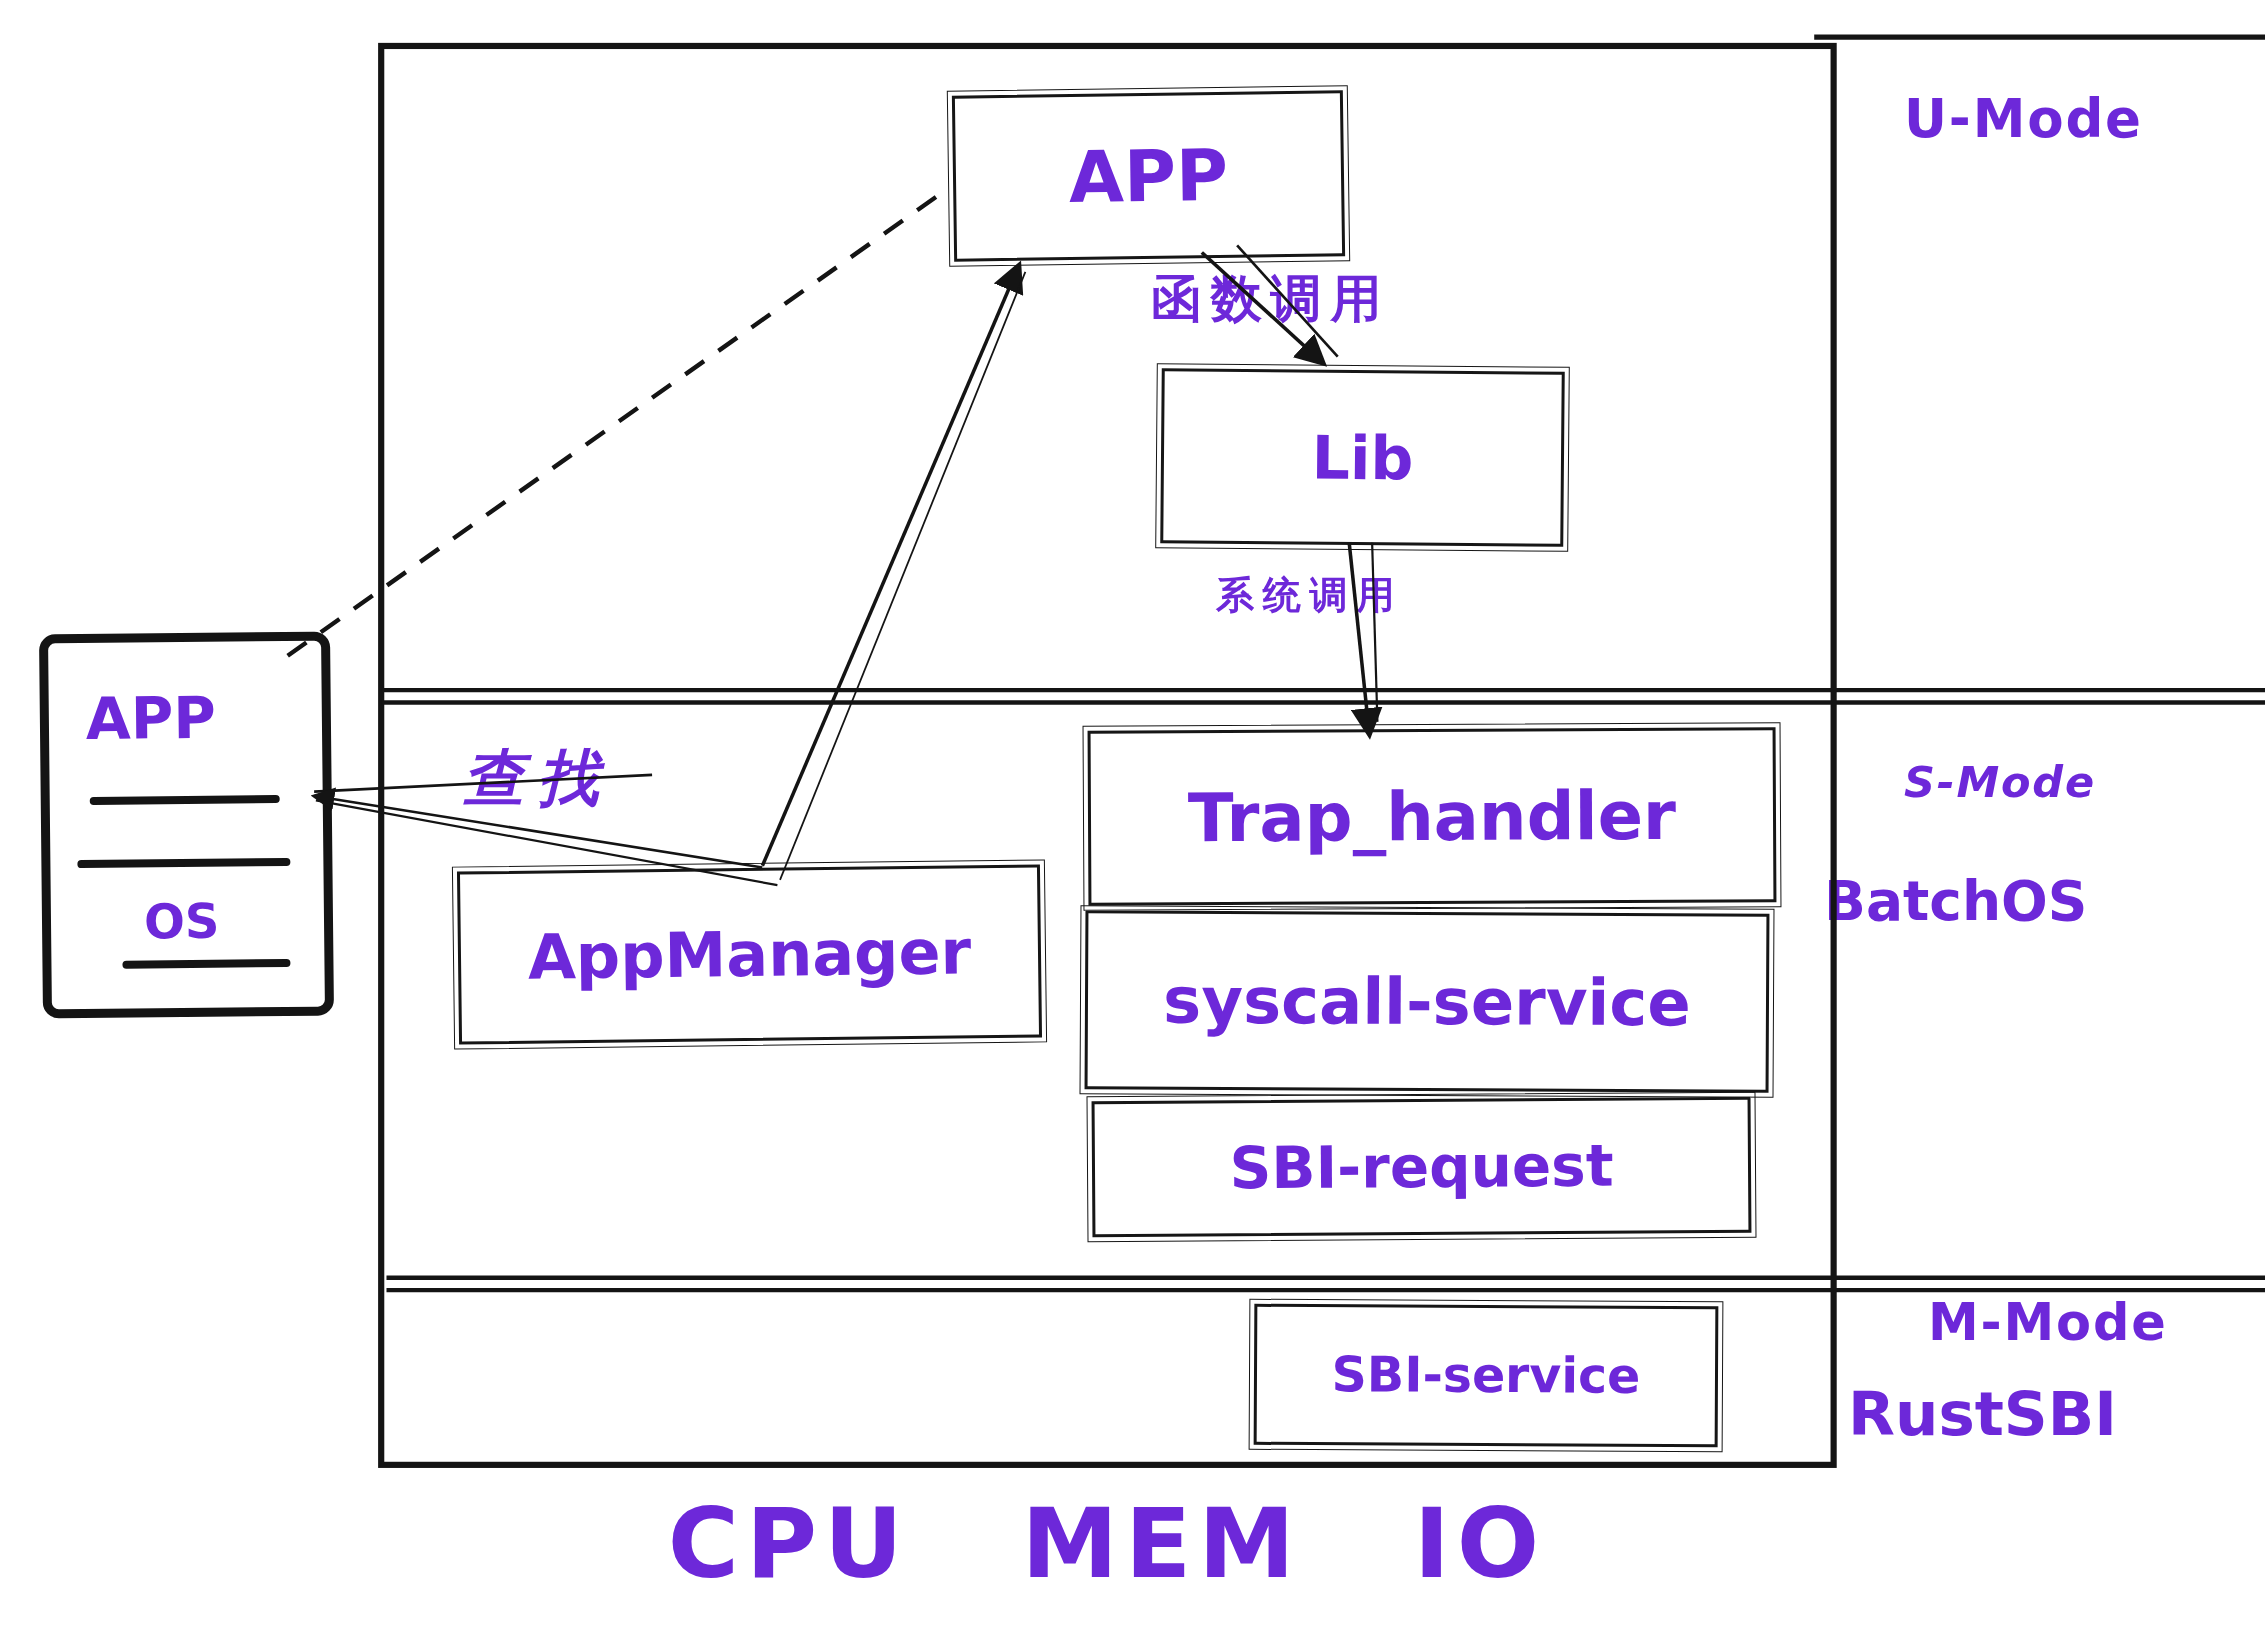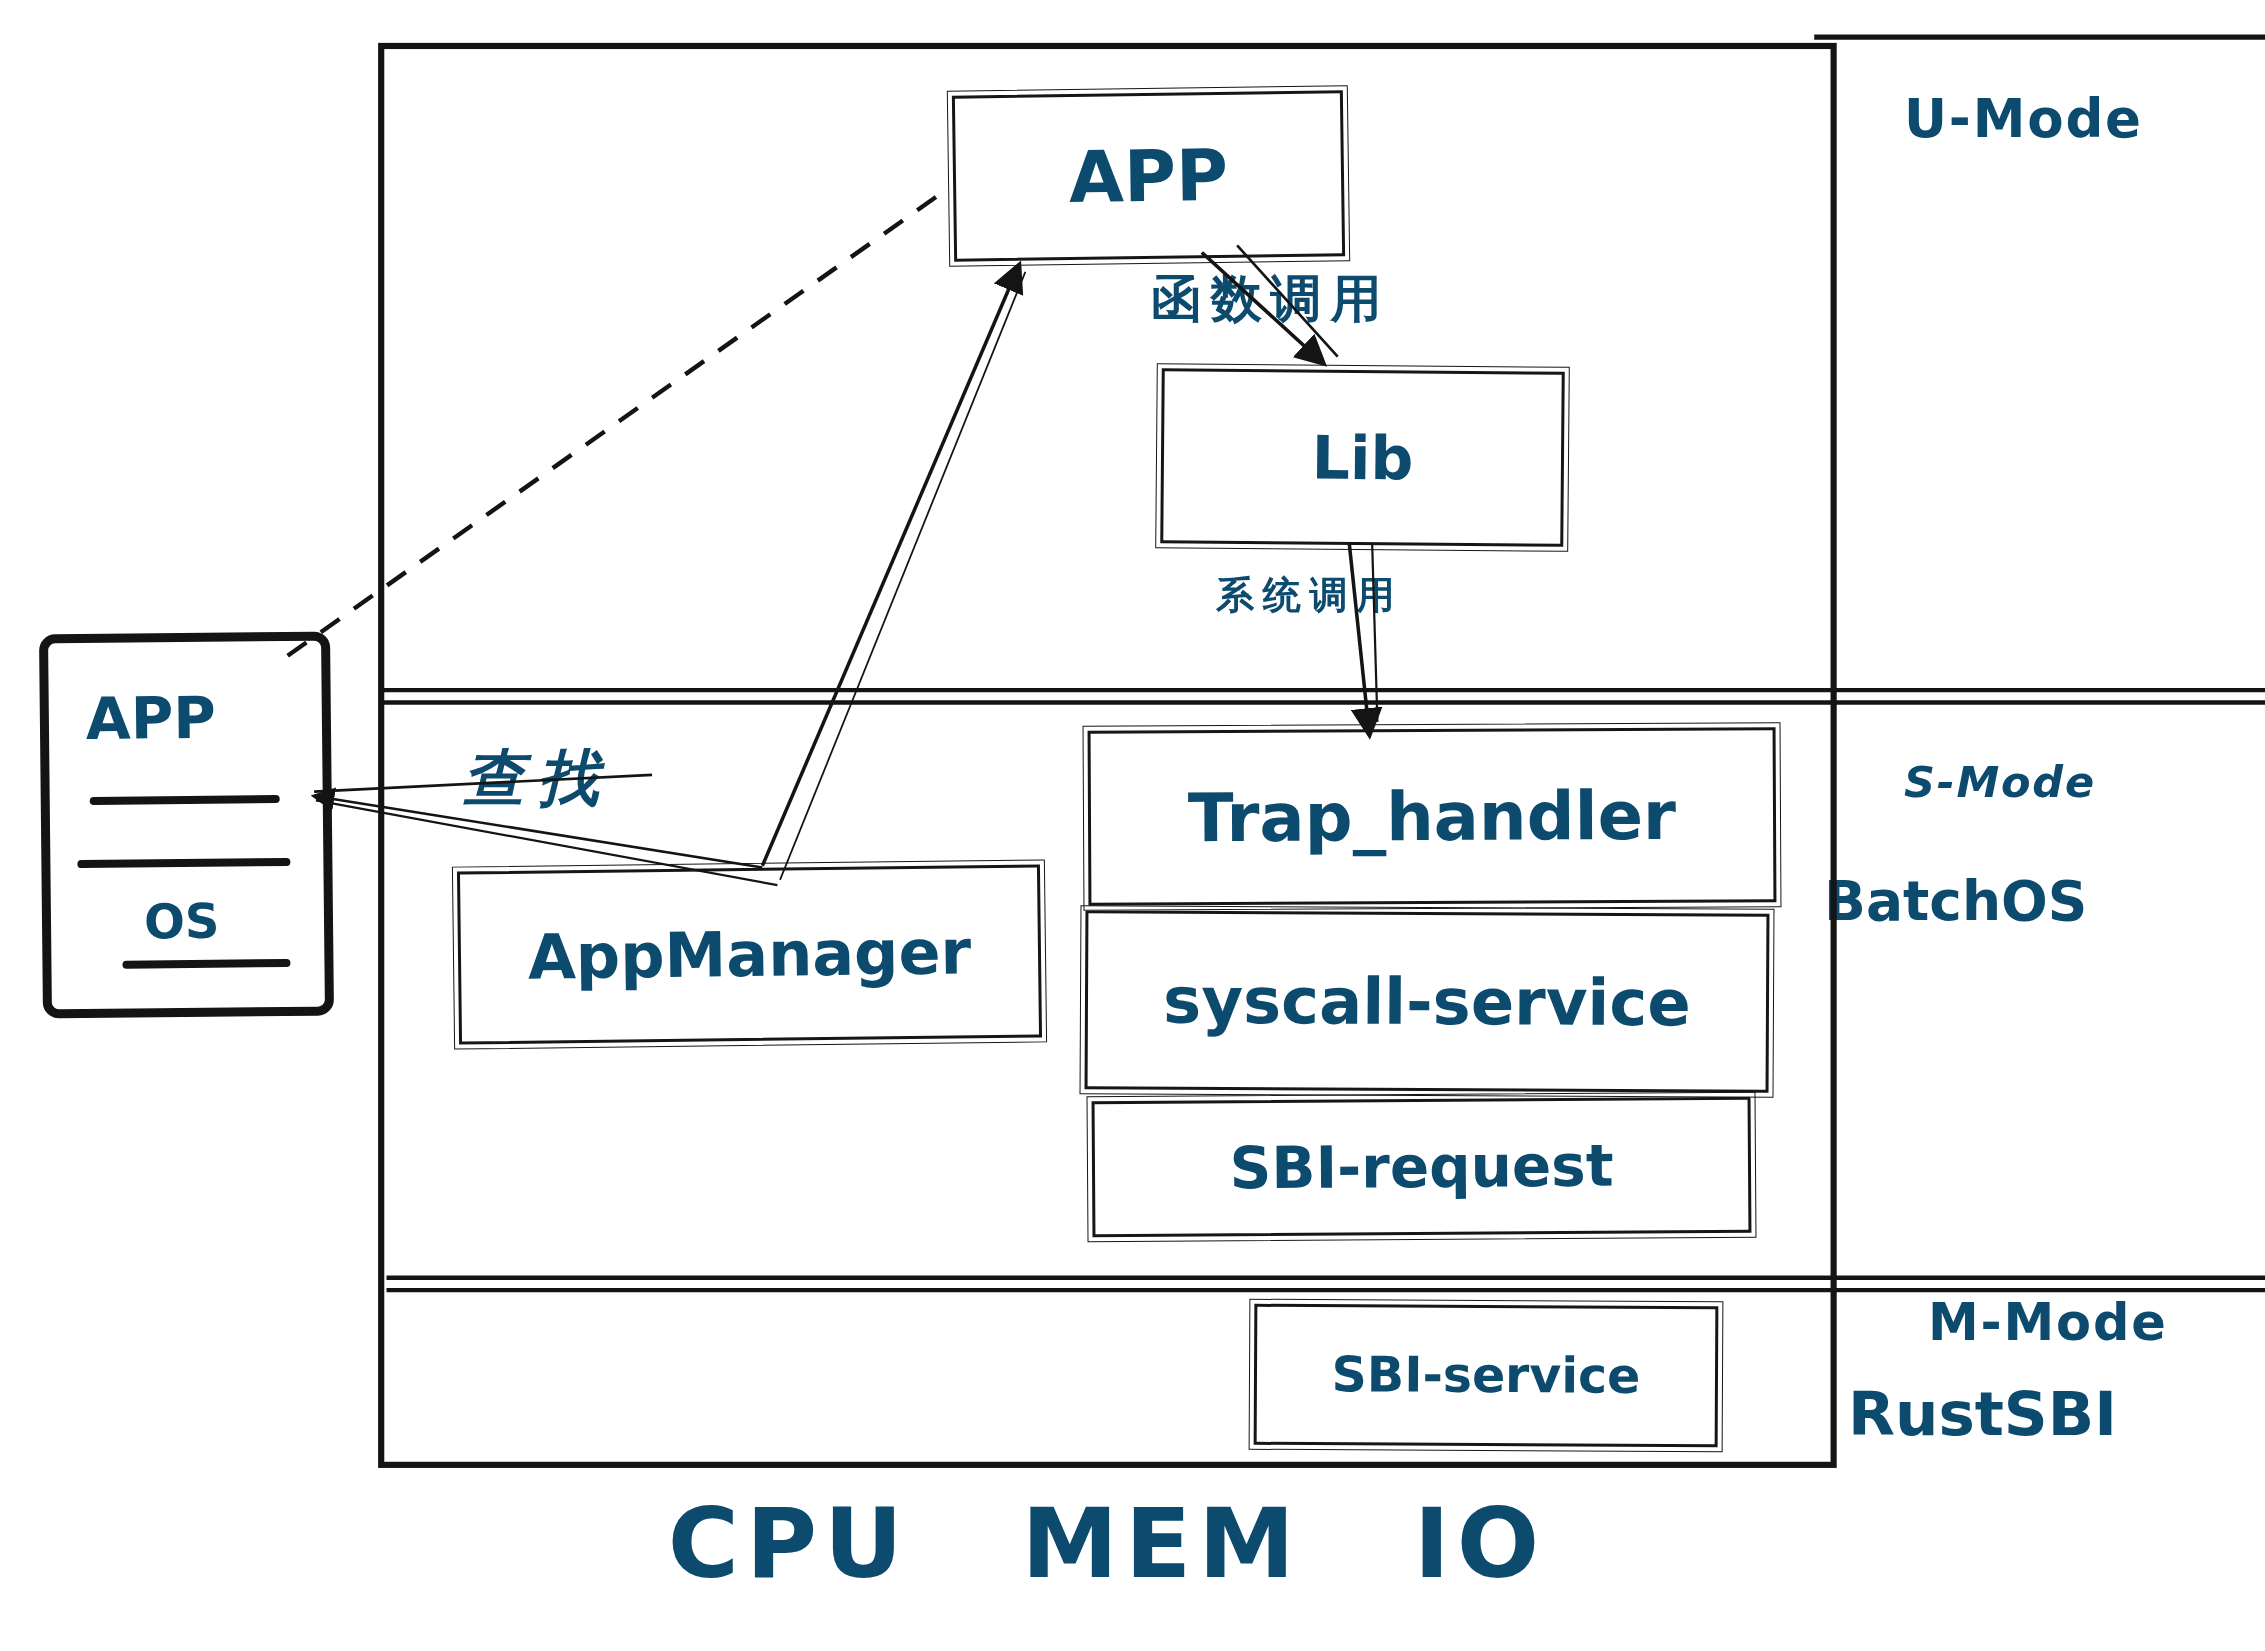--- a/index.html
+++ b/index.html
@@ -1,18 +1,18 @@
 <!DOCTYPE html>
 <html style="font-size:14px"><head>
 <meta charset="utf-8">
 <style>
   html,body{margin:0;padding:0;background:#ffffff;}
   .canvas{
     position:relative;width:2266px;height:1652px;background:#ffffff;
-    font-family:"DejaVu Sans",sans-serif;color:#0c4a6e;overflow:hidden;
+    font-family:"DejaVu Sans",sans-serif;color:#6d28d9;overflow:hidden;
   }
   .box{
     position:absolute;display:flex;align-items:center;justify-content:center;
     border:3.5px solid #161616;outline:1.8px solid #161616;outline-offset:4.4px;
     background:#ffffff;font-weight:700;z-index:2;text-align:center;
   }
   .label{position:absolute;font-weight:700;z-index:4;white-space:nowrap;}
   .overlay{position:absolute;left:0;top:0;z-index:5;pointer-events:none;}
   .img-box{
     position:absolute;left:41px;top:633px;width:273px;height:366px;

